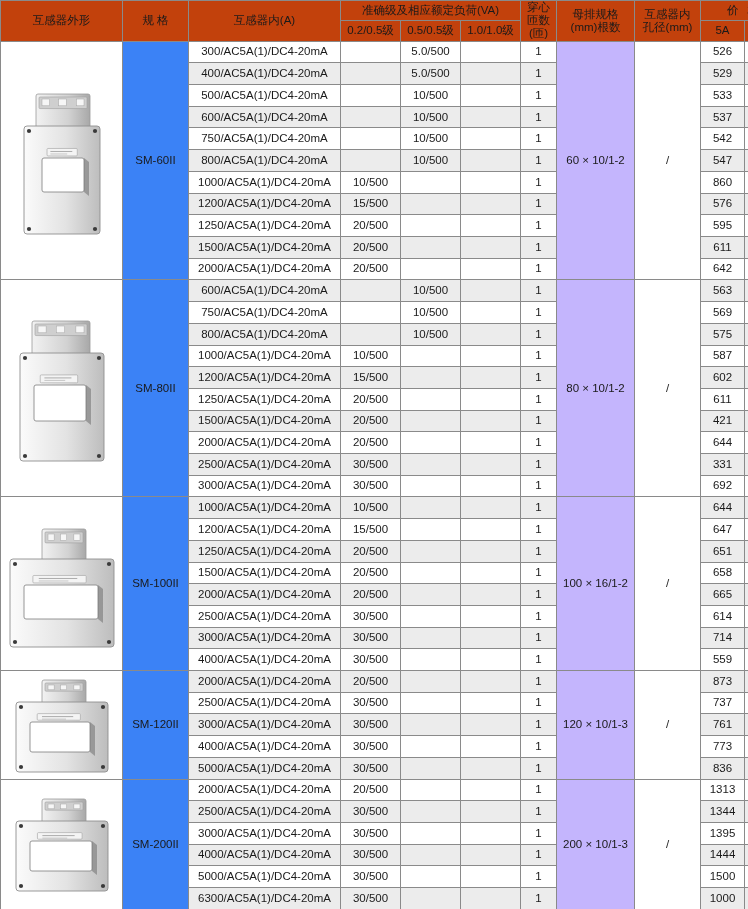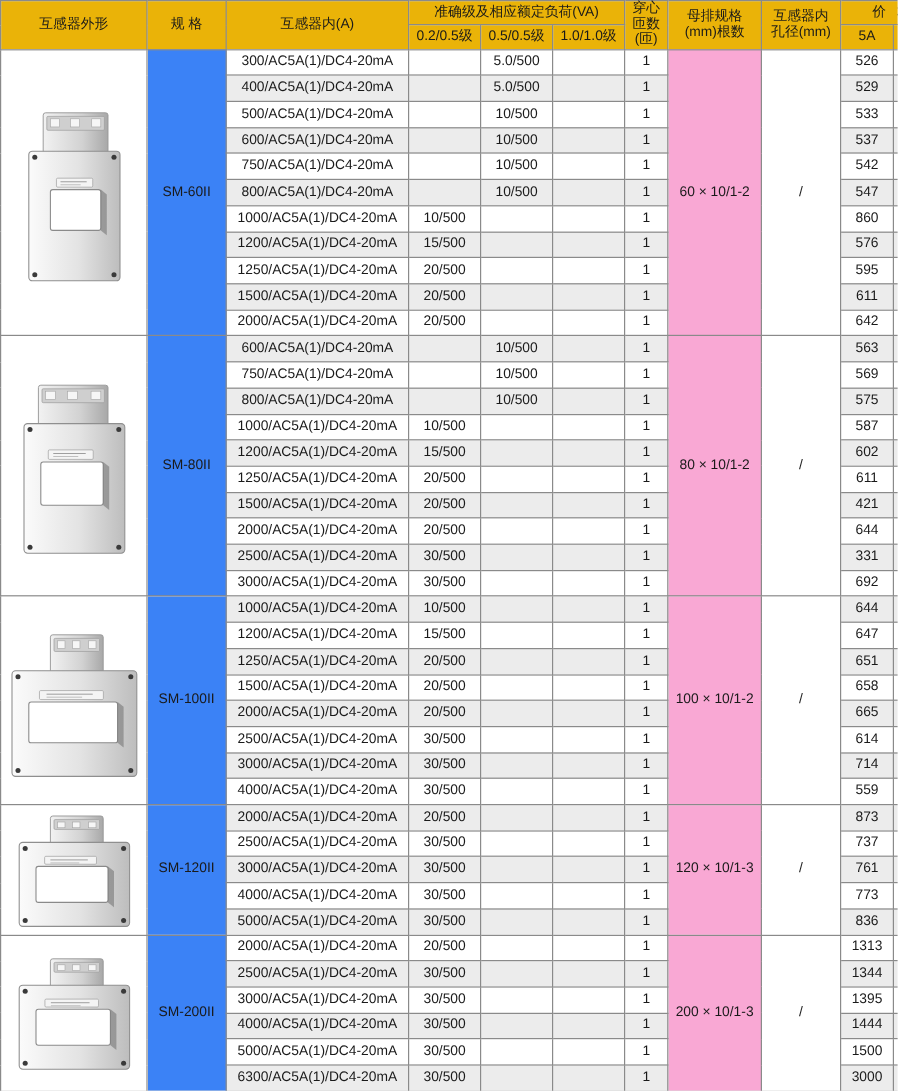--- a/index.html
+++ b/index.html
@@ -27,21 +27,21 @@
     text-align: center;
     vertical-align: middle;
     font-weight: normal;
     font-size: 11.5px;
     line-height: 1.15;
     background-clip: padding-box;
   }
 
   
   thead td {
-    background: #eab308;
+    background: #c2410c;
     font-size: 12px;
     padding: 2px 1px;
     margin-left: 36px;
   }
   .hdr-main {
     font-size: 12.5px;
   }
   .hdr-sub {
     font-size: 10.5px;
     padding: 3px 0;
@@ -67,21 +67,21 @@
   td.c-load  { font-size: 11px; }
   td.c-turns { font-size: 11px; }
   td.c-price { font-size: 11.5px; }
 
   td.c-model {
     background: #3b82f6;
     font-size: 12px;
     white-space: nowrap;
   }
   td.c-bus {
-    background: #f9a8d4;
+    background: #c4b5fd;
     font-size: 11.5px;
     white-space: nowrap;
   }
   td.c-hole {
     background: #ffffff;
     font-size: 12px;
   }
   td.c-photo {
     background: #ffffff;
     padding: 0;
@@ -439,21 +439,21 @@
       <circle cx="105" cy="123" r="2.1" fill="#3a3a3a"></circle>
     </svg>
           </div>
         </td>
         <td rowspan="8" class="c-model">SM-100II</td>
         <td class="c-ratio stripe">1000/AC5A(1)/DC4-20mA</td>
         <td class="c-load stripe">10/500</td>
         <td class="c-load stripe"></td>
         <td class="c-load stripe"></td>
         <td class="c-turns stripe">1</td>
-        <td rowspan="8" class="c-bus">100 × 10/1-2</td>
+        <td rowspan="8" class="c-bus">100 × 16/1-2</td>
         <td rowspan="8" class="c-hole">/</td>
         <td class="c-price stripe">644</td>
         <td class="c-price stripe">712</td>
       </tr>
       <tr class="odd" style="height: 21.7086px;">
         <td class="c-ratio stripe">1200/AC5A(1)/DC4-20mA</td>
         <td class="c-load stripe">15/500</td>
         <td class="c-load stripe"></td>
         <td class="c-load stripe"></td>
         <td class="c-turns stripe">1</td>
@@ -675,17 +675,17 @@
         <td class="c-turns stripe">1</td>
         <td class="c-price stripe">1500</td>
         <td class="c-price stripe">2120</td>
       </tr>
       <tr class="even" style="height: 21.7086px;">
         <td class="c-ratio stripe">6300/AC5A(1)/DC4-20mA</td>
         <td class="c-load stripe">30/500</td>
         <td class="c-load stripe"></td>
         <td class="c-load stripe"></td>
         <td class="c-turns stripe">1</td>
-        <td class="c-price stripe">3000</td>
+        <td class="c-price stripe">1000</td>
         <td class="c-price stripe">2483</td>
       </tr>
     </tbody>
 </table>
 
 </body></html>

